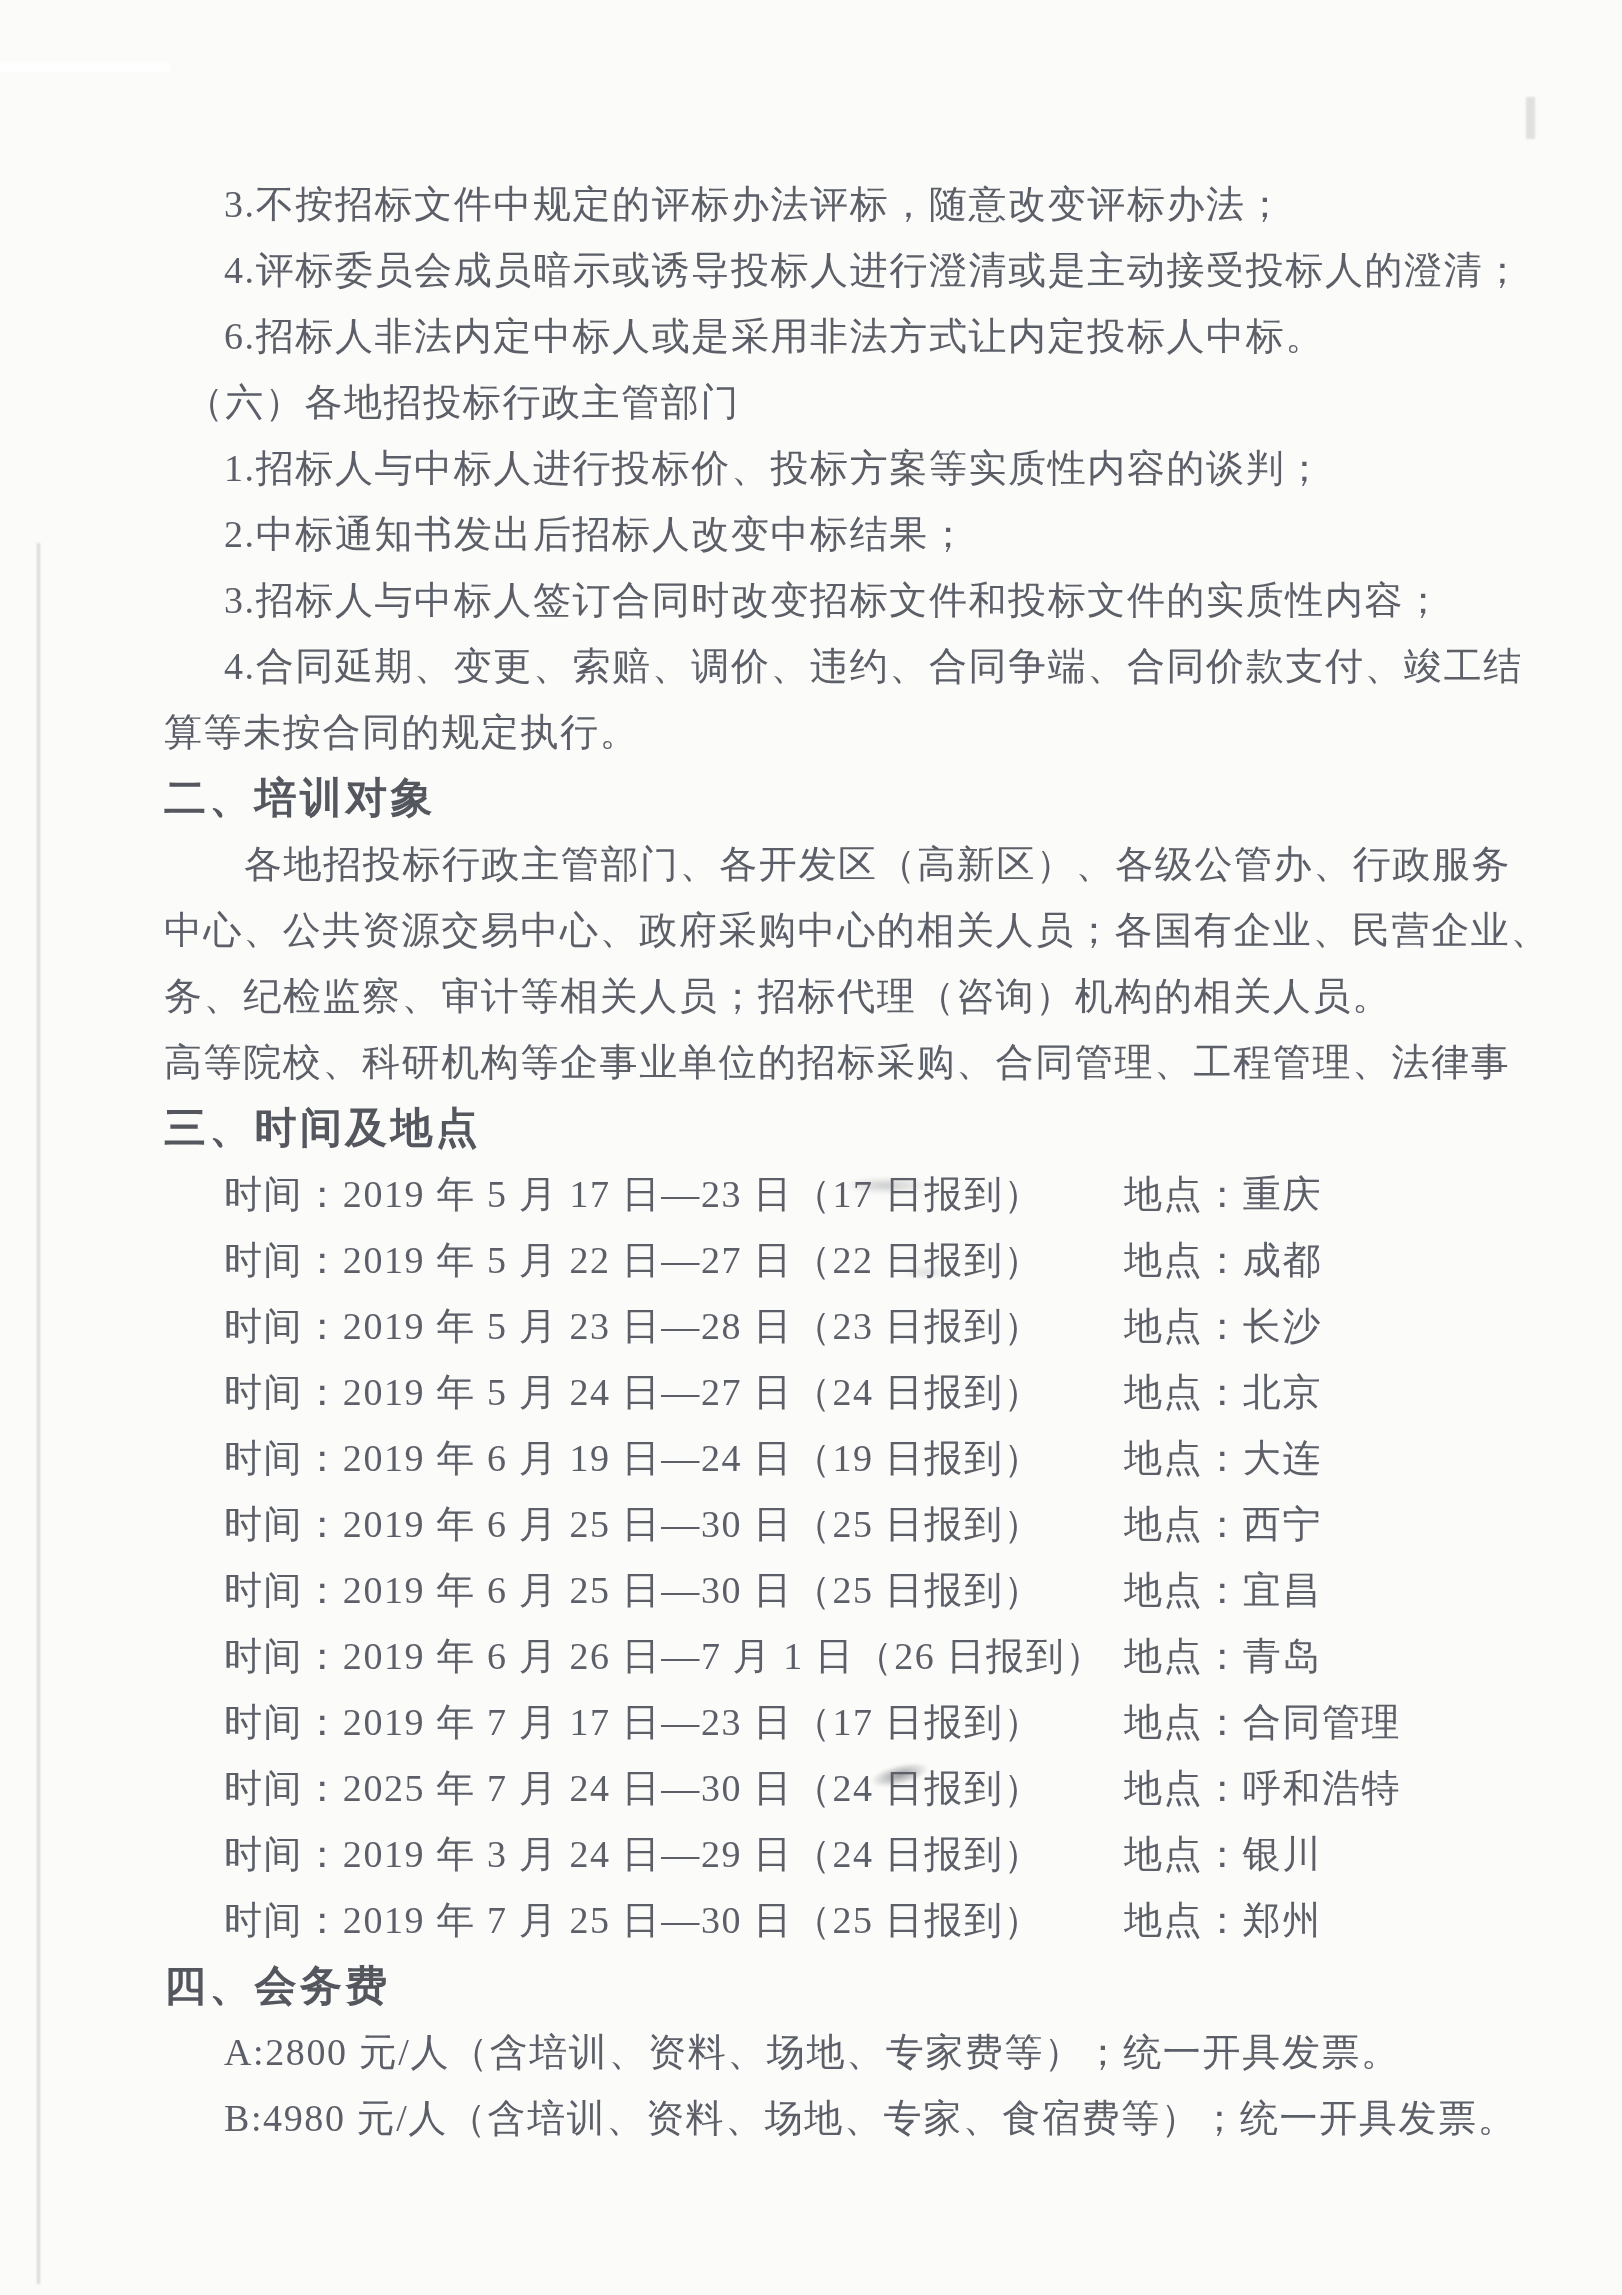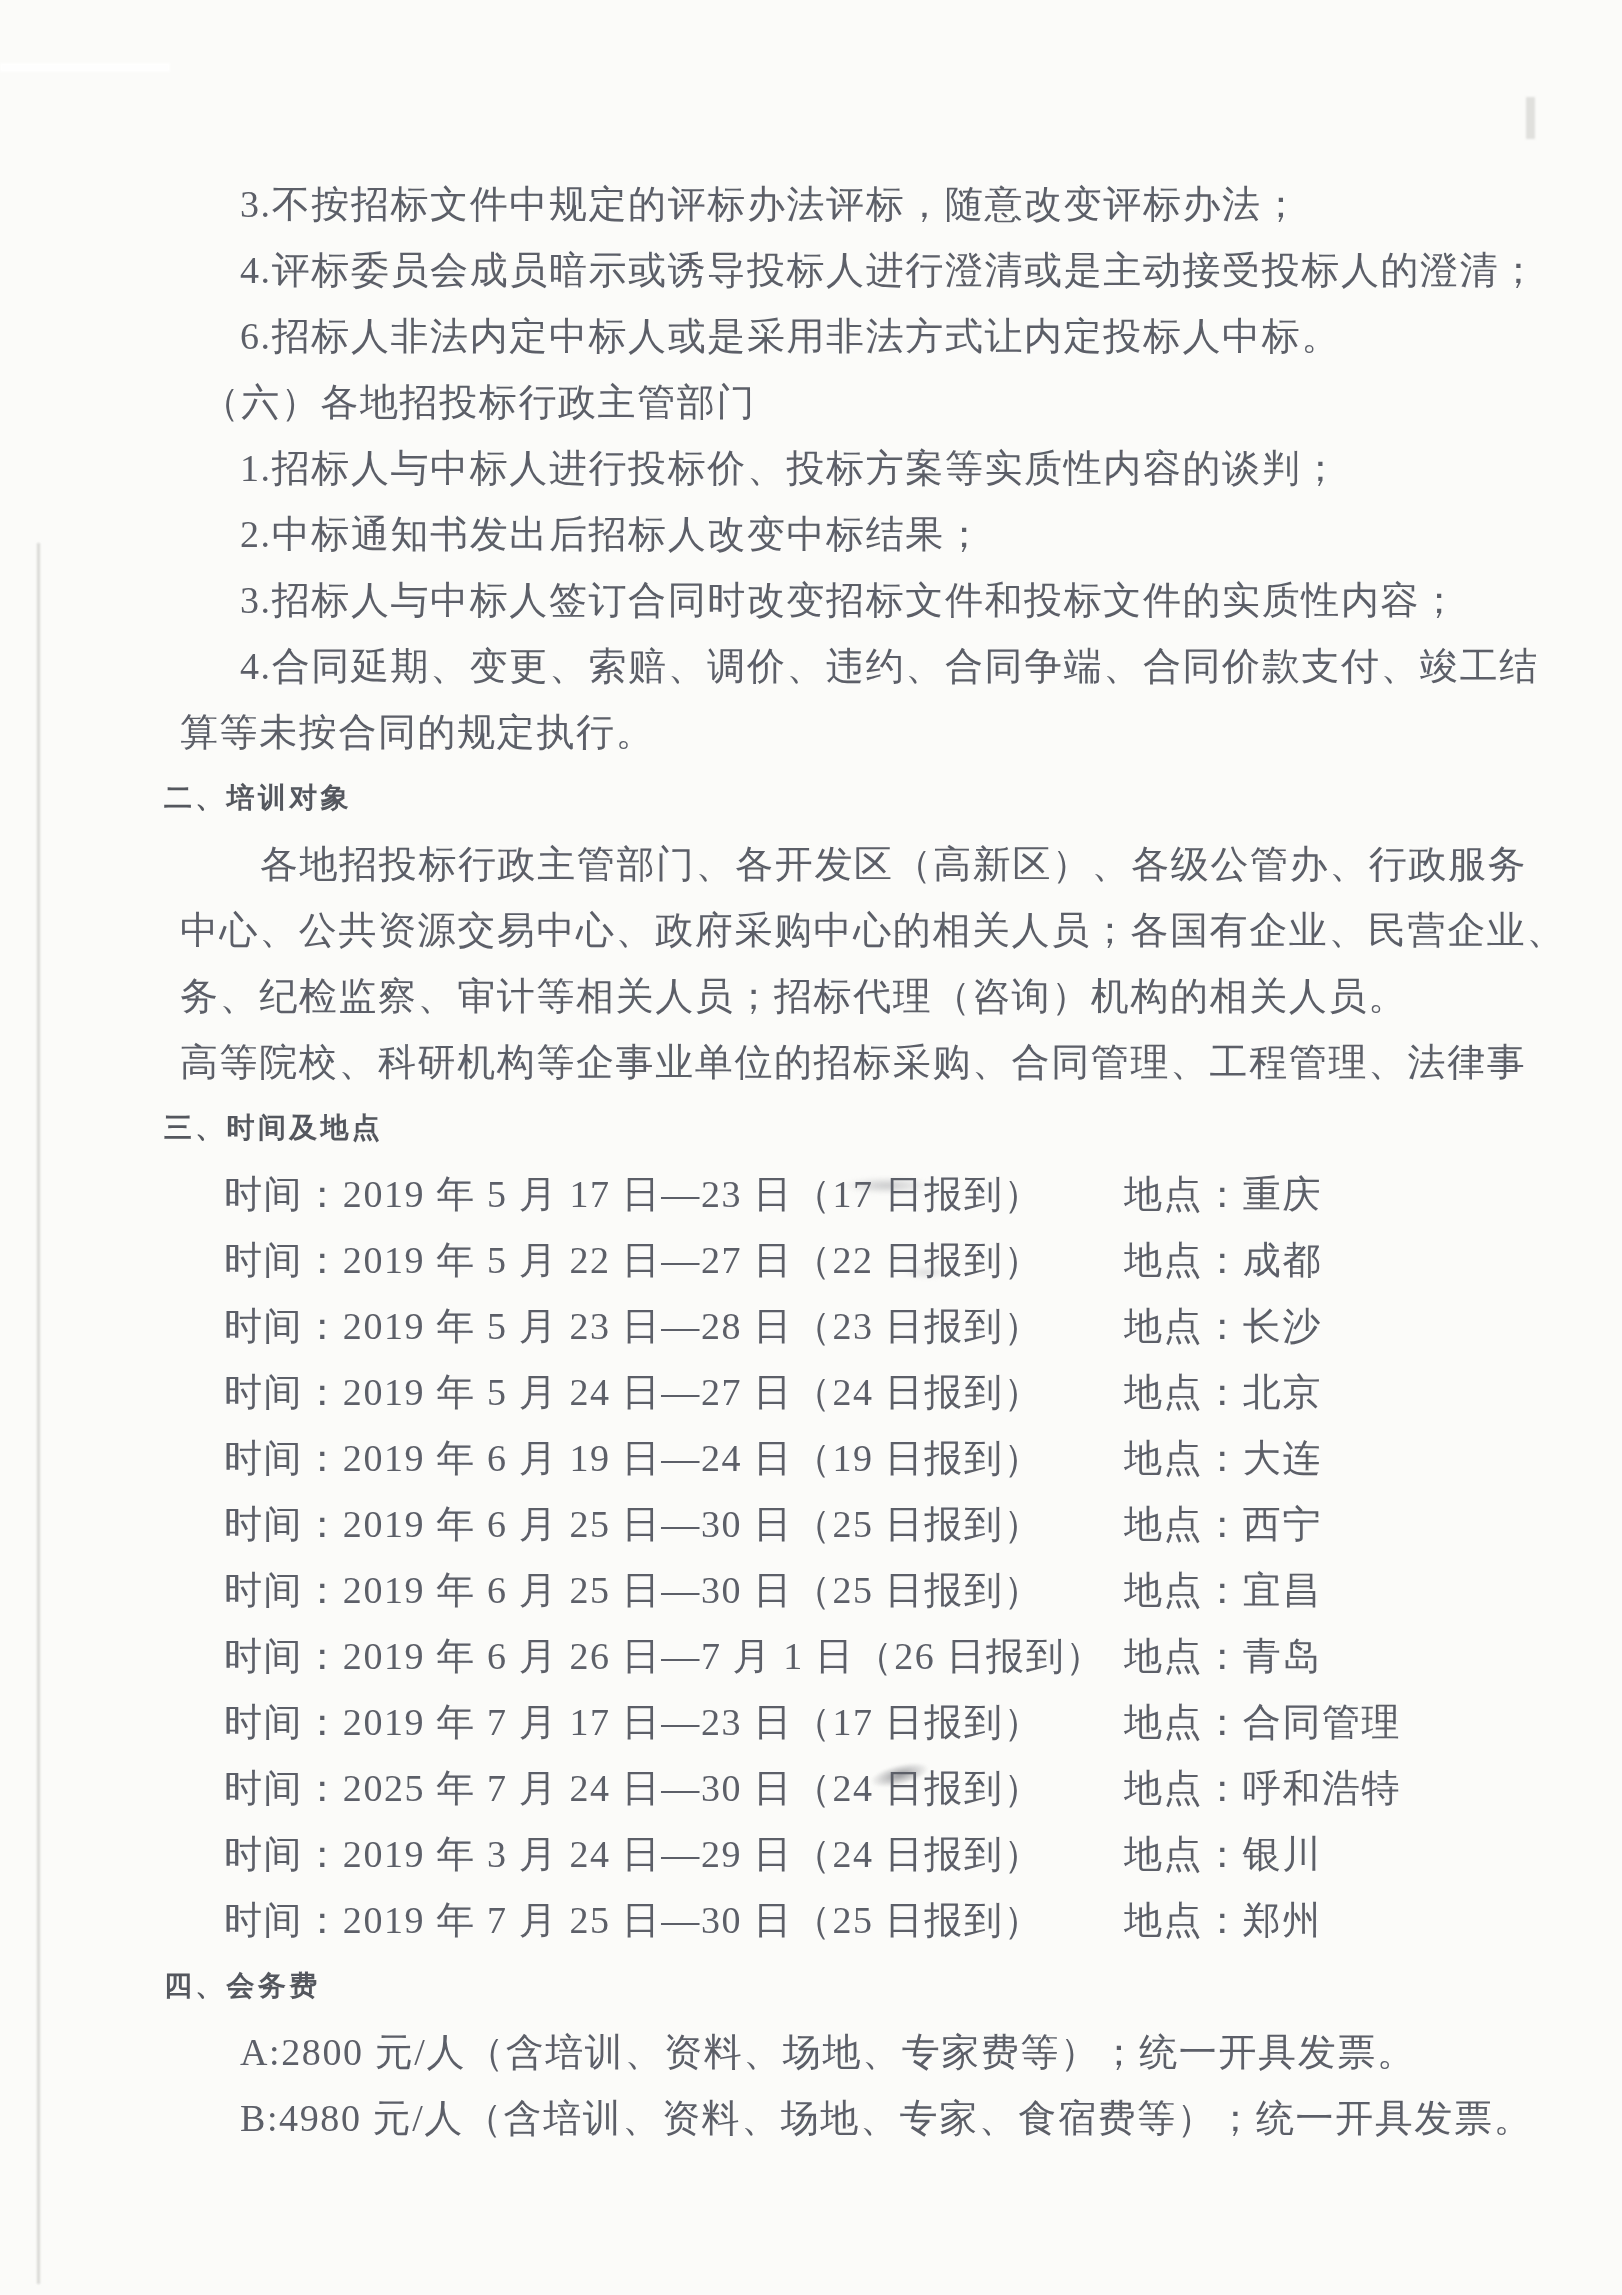--- a/index.html
+++ b/index.html
@@ -17,32 +17,31 @@
     top: 171px;
     width: 1341px;
     font-size: 38px;
     color: #5c5f68;
     letter-spacing: 1.6px;
   }
   .line {
     height: 66px;
     line-height: 66px;
     white-space: nowrap;
-    margin-left: 16px;
   }
   .indent-none  { padding-left: 0; }
   .indent-num   { padding-left: 60px; }
   .indent-paren { padding-left: 21.6px; }
   .indent-para  { padding-left: 80px; }
   .sec-heading {
     height: 66px;
     line-height: 66px;
     margin: 0;
     font-family: Liberation Serif, serif;
-    font-size: 28px;
+    font-size: 42px;
     font-weight: 700;
     color: #54575e;
     letter-spacing: 3.3px;
     white-space: nowrap;
   }
   .sched-row {
     position: relative;
     height: 66px;
     line-height: 66px;
     white-space: nowrap;

